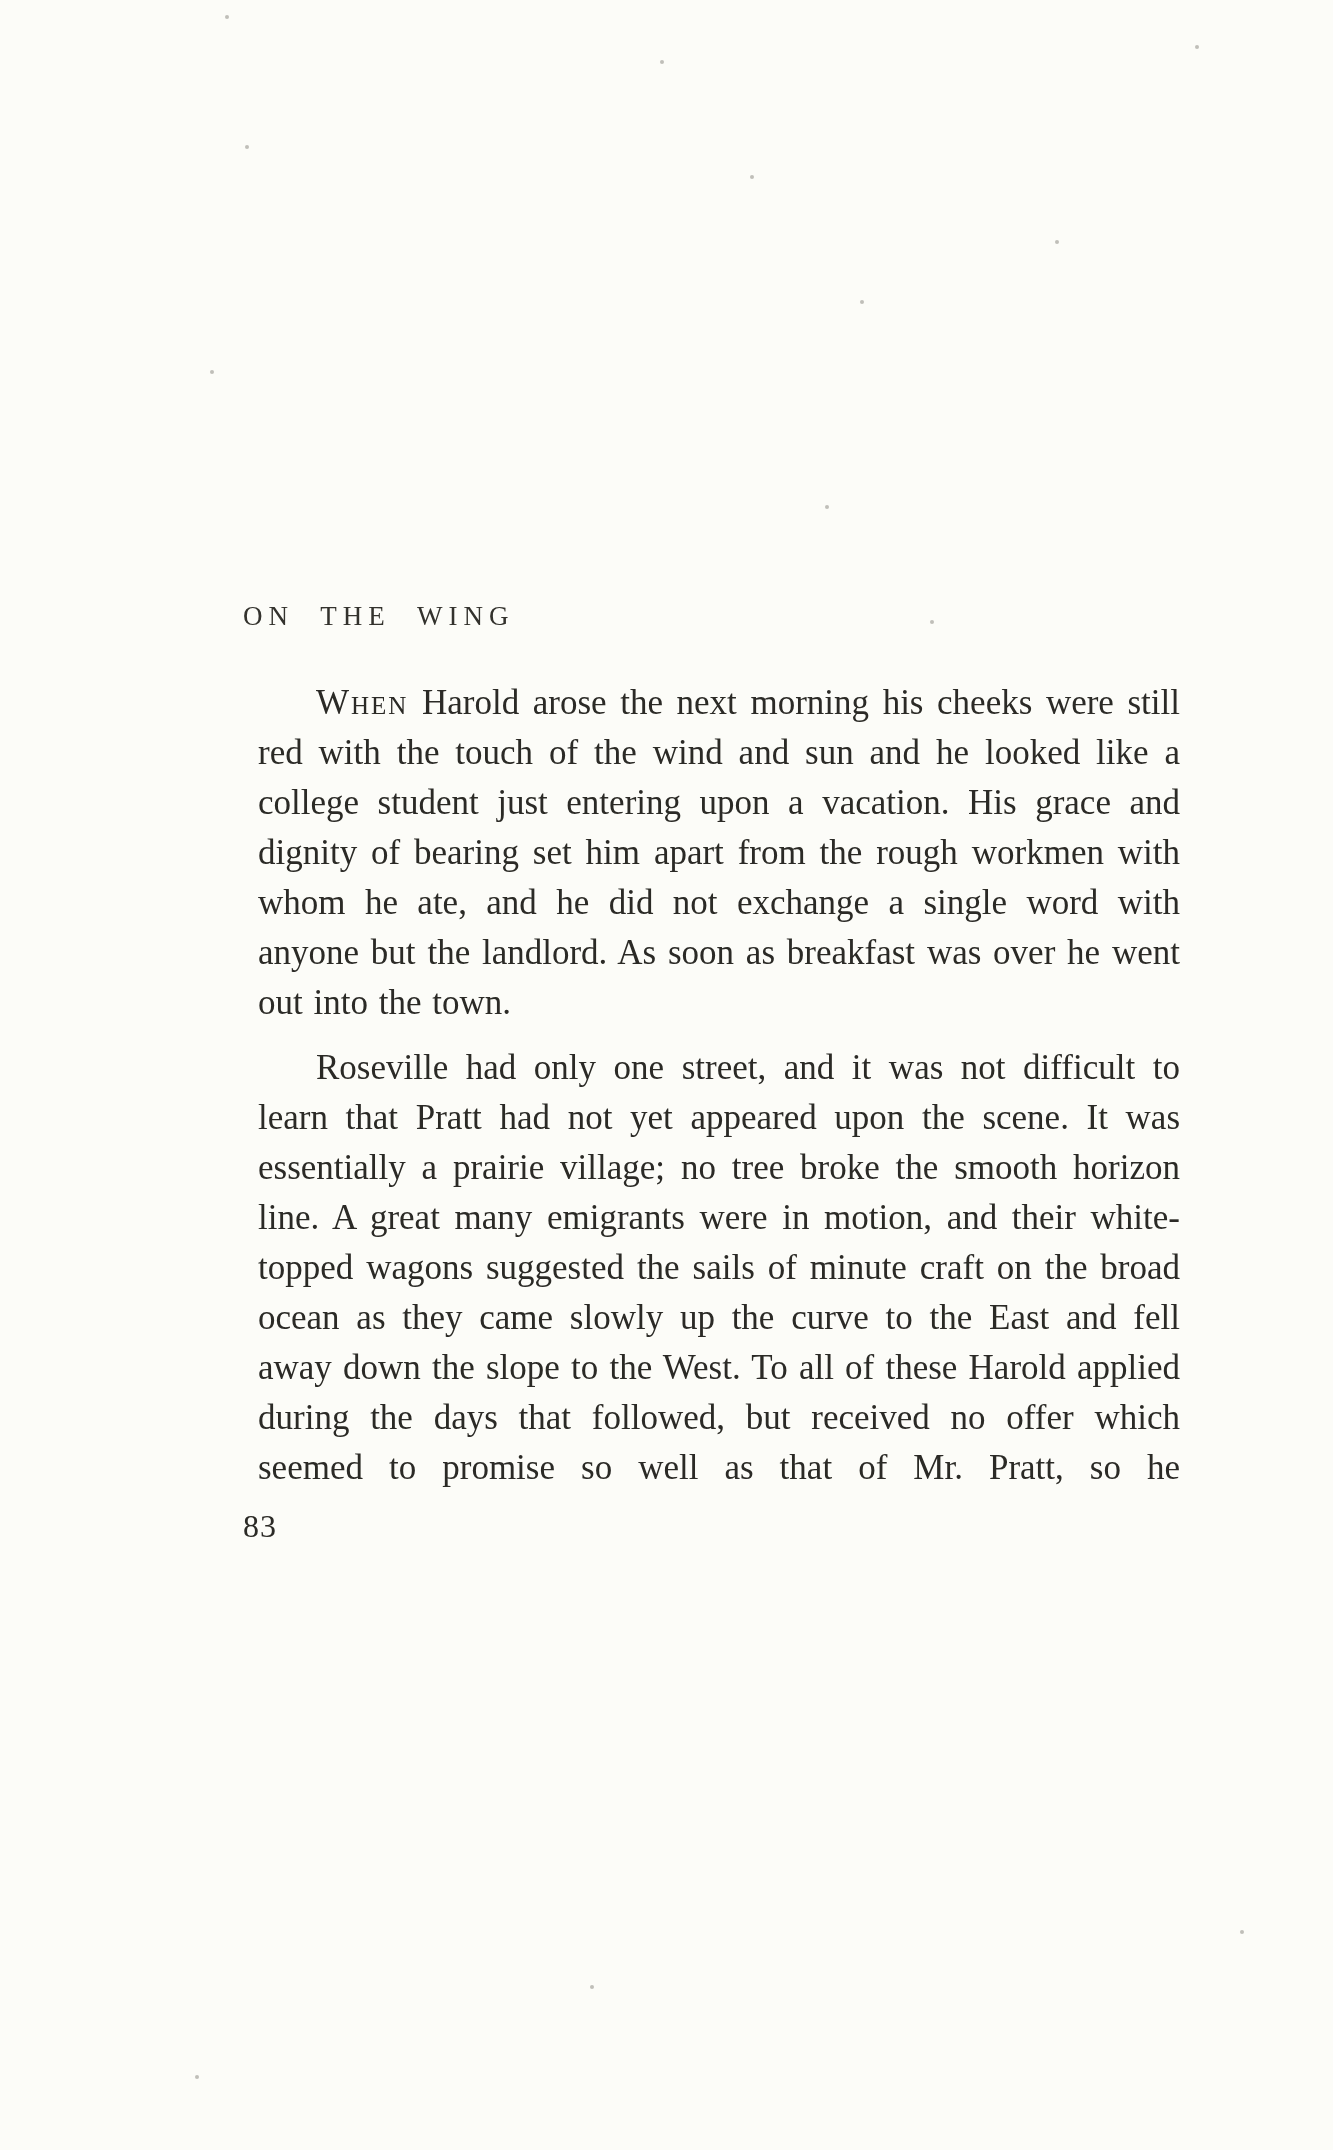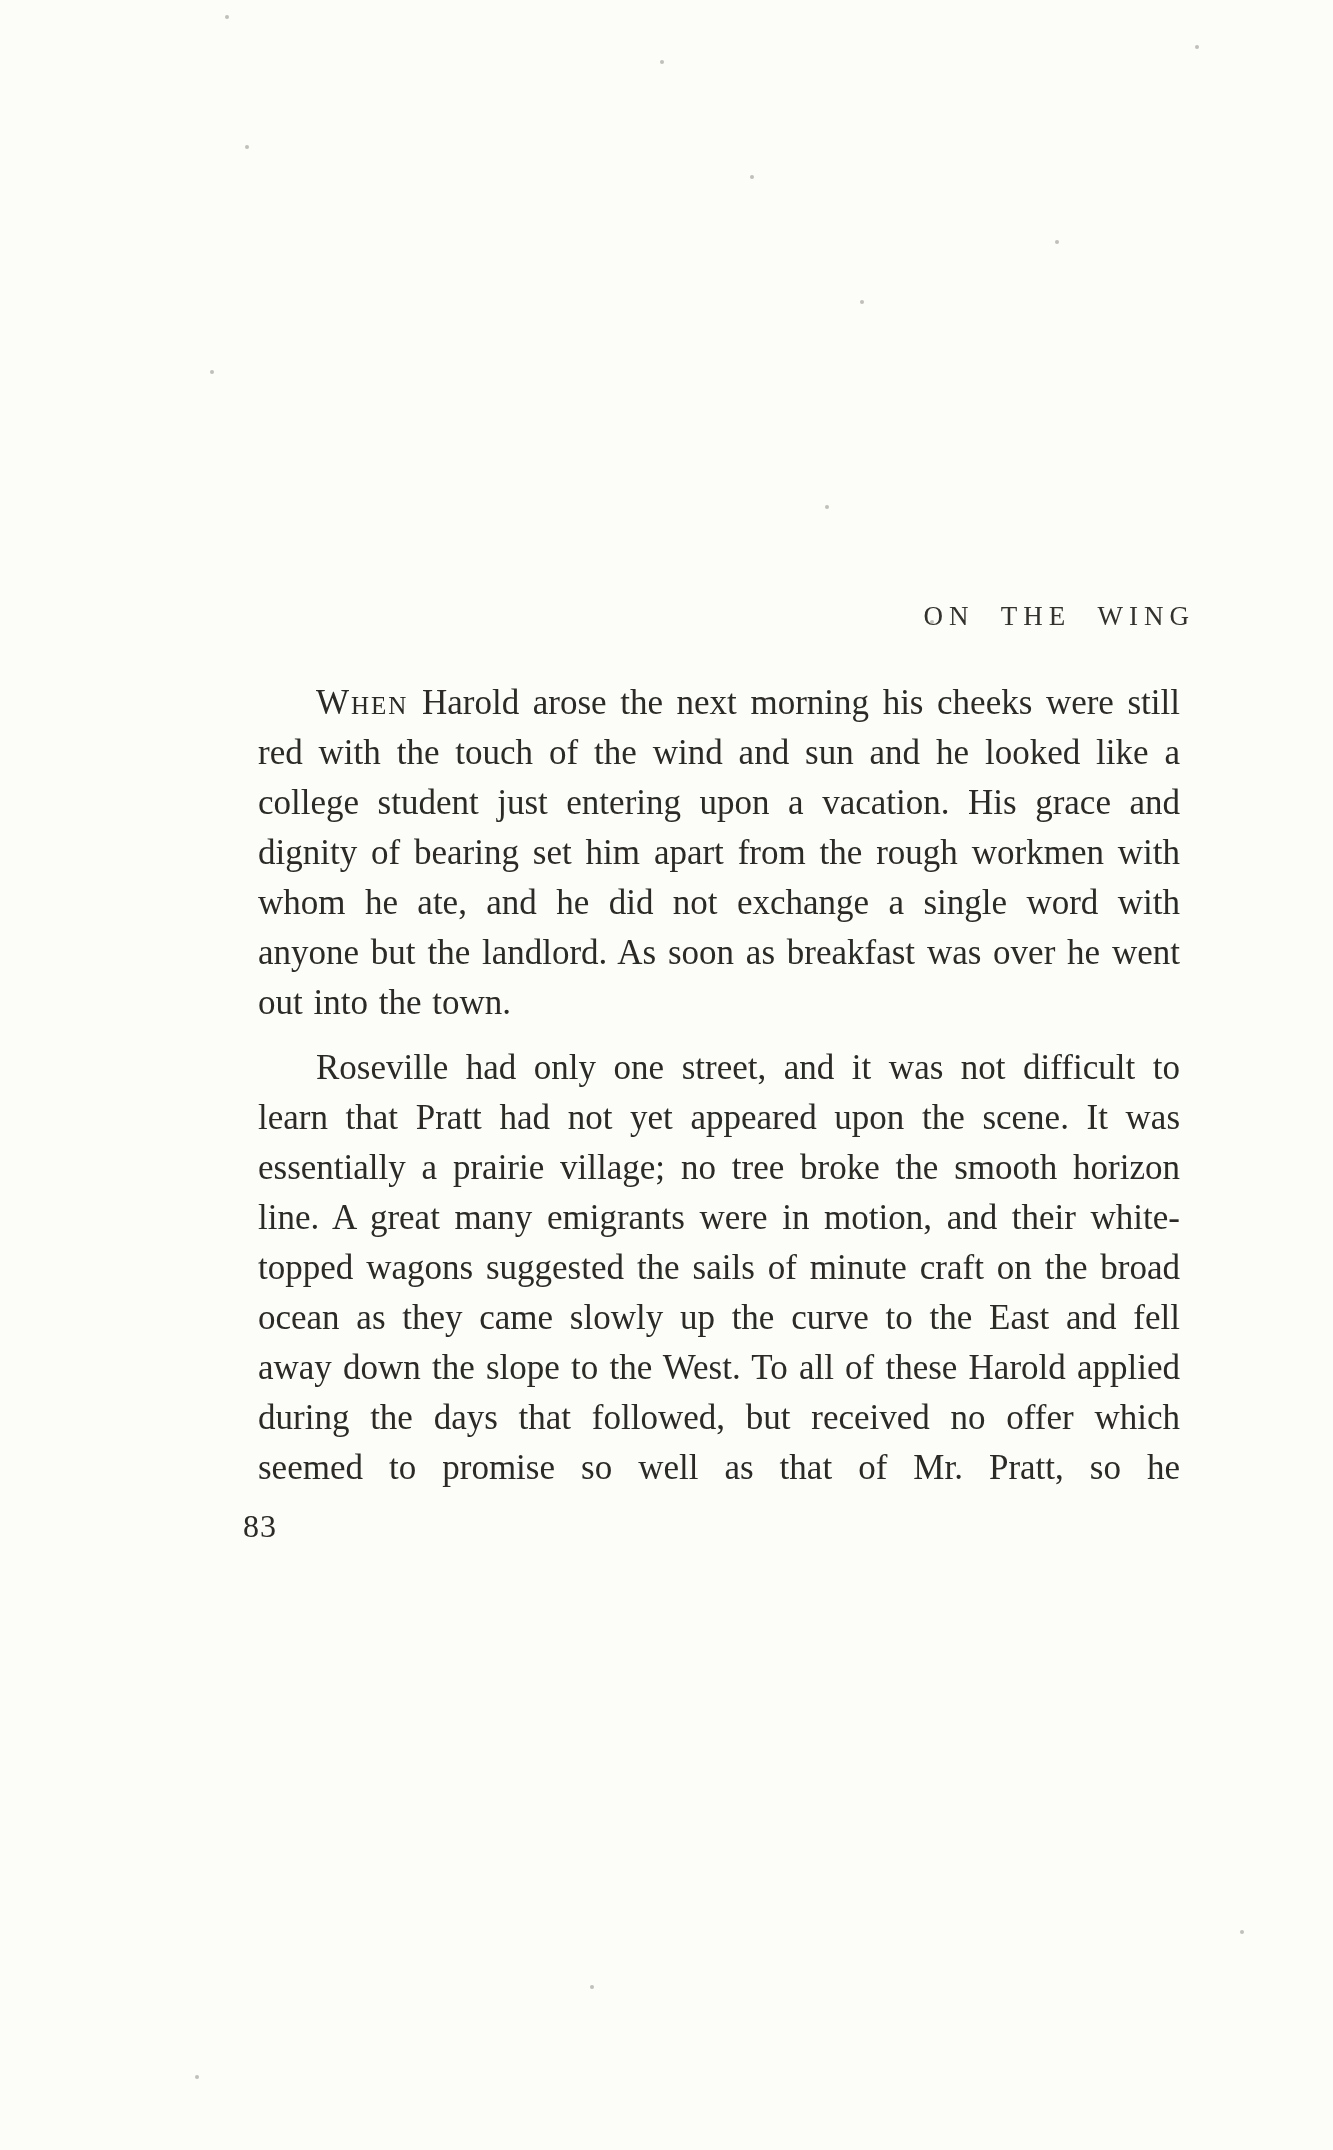--- a/index.html
+++ b/index.html
@@ -28,21 +28,21 @@
     font-weight: 400;
     text-align: center;
     letter-spacing: 5px;
     word-spacing: 26px;
     color: #2e2d29;
   }
   .section-title {
     margin: 46px 0 0 0;
     font-size: 27px;
     font-weight: 400;
-    text-align: right;
+    text-align: left;
     letter-spacing: 6px;
     word-spacing: 14px;
     color: #33322d;
   }
   .body-copy {
     margin-top: 46px;
   }
   .body-para {
     margin: 15px;
     font-size: 35px;

